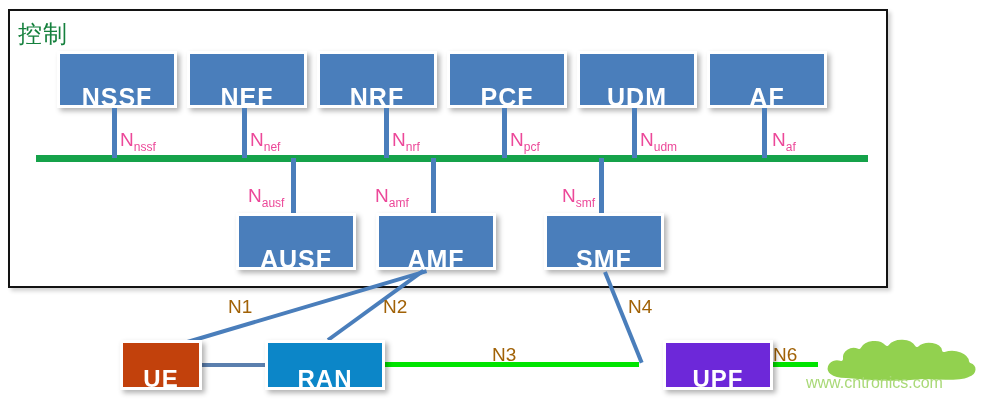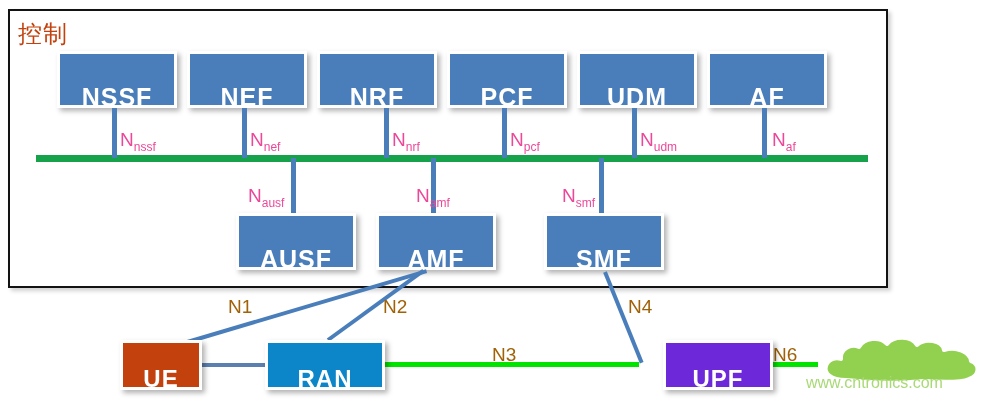--- a/index.html
+++ b/index.html
@@ -29,21 +29,21 @@
     background: #ffffff;
     box-shadow: 3px 3px 4px rgba(0,0,0,0.18);
     box-sizing: border-box;
   }
   #control-label {
     position: absolute;
     left: 18px;
     top: 18px;
     font-family: "Liberation Serif", "DejaVu Serif", serif;
     font-size: 24px;
-    color: #c2410c;
+    color: #15803d;
     letter-spacing: 1px;
     white-space: nowrap;
   }
 
   
   .nf-box {
     position: absolute;
     box-sizing: border-box;
     border: 3px solid #ffffff;
     box-shadow: 3px 3px 5px rgba(0,0,0,0.30);
@@ -186,21 +186,21 @@
     <span>N</span><sub>af</sub>
   </div>
 
   <div class="vstub" style="left:291px; top:158px; height:56px;"></div>
   <div class="vstub" style="left:431px; top:158px; height:56px;"></div>
   <div class="vstub" style="left:599px; top:158px; height:56px;"></div>
 
   <div class="n-label" style="left:248px; top:186px;">
     <span>N</span><sub>ausf</sub>
   </div>
-  <div class="n-label" style="left:416px; top:186px;">
+  <div class="n-label" style="left:375px; top:186px;">
     <span>N</span><sub>amf</sub>
   </div>
   <div class="n-label" style="left:562px; top:186px;">
     <span>N</span><sub>smf</sub>
   </div>
 
   <div class="nf-box" style="left:236px; top:213px; width:120px; height:57px; background:#4a7ebb;">
     <span class="nf-label">AUSF</span>
   </div>
   <div class="nf-box" style="left:376px; top:213px; width:120px; height:57px; background:#4a7ebb;">

